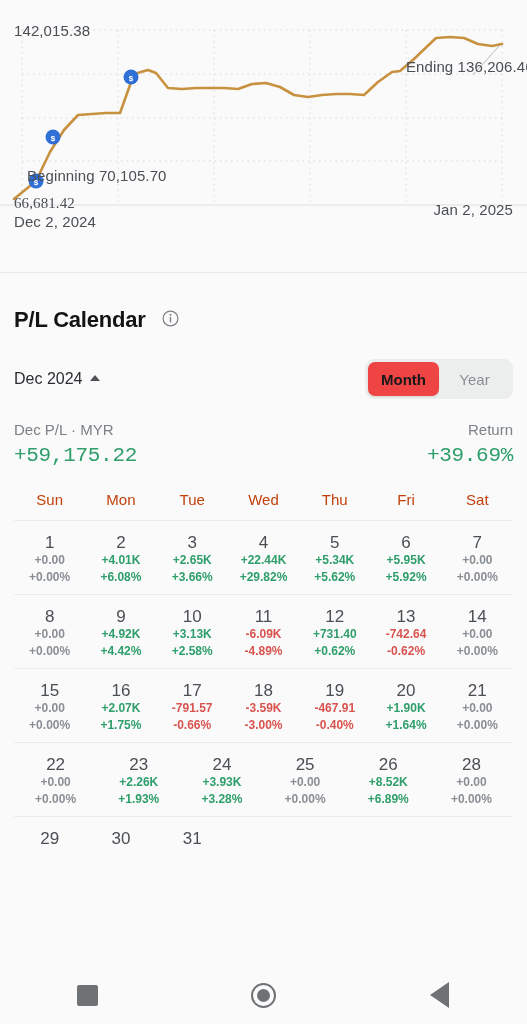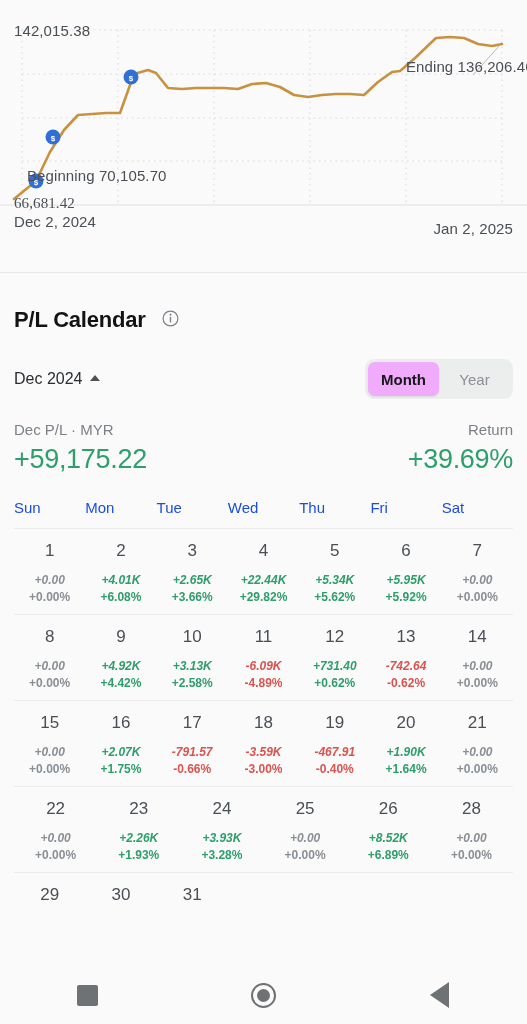--- a/index.html
+++ b/index.html
@@ -18,21 +18,21 @@
   .chart-label {
     position: absolute;
     font-size: 15px;
     color: #4a4f55;
     letter-spacing: 0.1px;
     white-space: nowrap;
   }
   .lbl-max  { left: 14px; top: 22px; }
   .lbl-min  { left: 14px; top: 195px; font-family: Liberation Serif, serif; }
   .lbl-startdate { left: 14px; top: 213px; }
-  .lbl-enddate   { right: 14px; top: 220px; }
+  .lbl-enddate   { right: 14px; top: 201px; }
   .lbl-beginning { left: 27px; top: 167px; }
   .lbl-ending    { left: 406px; top: 58px; }
 
   .divider { width: 527px; height: 1px; background: #e8e8e8; }
 
   
   .pl-section { padding: 0 14px; }
   .pl-title-row {
     display: flex; align-items: center; gap: 16px;
     padding-top: 34px;
@@ -65,54 +65,54 @@
     width: 148px;
   }
   .seg {
     flex: 1; height: 34px;
     display: flex; align-items: center; justify-content: center;
     font-size: 15px; color: #8a8f95;
     border-radius: 7px;
     cursor: pointer;
   }
   .seg.active {
-    background: #f0abfc;
+    background: #ef4444;
     color: #16181a;
     font-weight: bold;
     box-shadow: 0 1px 2px rgba(0,0,0,0.09);
   }
 
   .summary-row {
     display: flex; justify-content: space-between; align-items: flex-start;
     margin-top: 22px;
   }
   .sum-caption { font-size: 15px; color: #7c8187; }
-  .sum-value { font-size: 27px; margin-top: 6px; letter-spacing: -0.3px; }
+  .sum-value { font-size: 21px; margin-top: 6px; letter-spacing: -0.3px; font-family: Liberation Mono, monospace; }
   .sum-right { text-align: right; }
   .pos { color: #2e9e6b; }
   .neg { color: #d9534f; }
   .zero { color: #8a8f95; }
 
   
   .cal { margin-top: 24px; }
   .cal-dows { display: flex; }
   .cal-dows div {
-    flex: 1; text-align: left;
-    font-size: 15px; color: #1d4ed8;
+    flex: 1; text-align: center;
+    font-size: 15px; color: #c2410c;
     padding-bottom: 12px;
   }
   .cal-rowline { height: 1px; background: #ececec; }
   .cal-week { display: flex; }
   .cal-cell {
     flex: 1; text-align: center;
     padding: 12px 0 10px 0;
     cursor: pointer;
   }
   .cal-daynum { font-size: 17px; color: #4a4f55; }
-  .cal-amt { font-size: 12px; margin-top: 12px; font-weight: bold; font-style: italic; }
+  .cal-amt { font-size: 12px; margin-top: 0; font-weight: bold; }
   .cal-pct { font-size: 12px; margin-top: 3px; font-weight: bold; }
   .cal-cell.empty-day .cal-amt, .cal-cell.empty-day .cal-pct { visibility: hidden; }
 
   
   .navbar {
     position: absolute; left: 0; bottom: 0;
     width: 527px; height: 58px;
     background: #fafafa;
     display: flex; align-items: center;
   }

